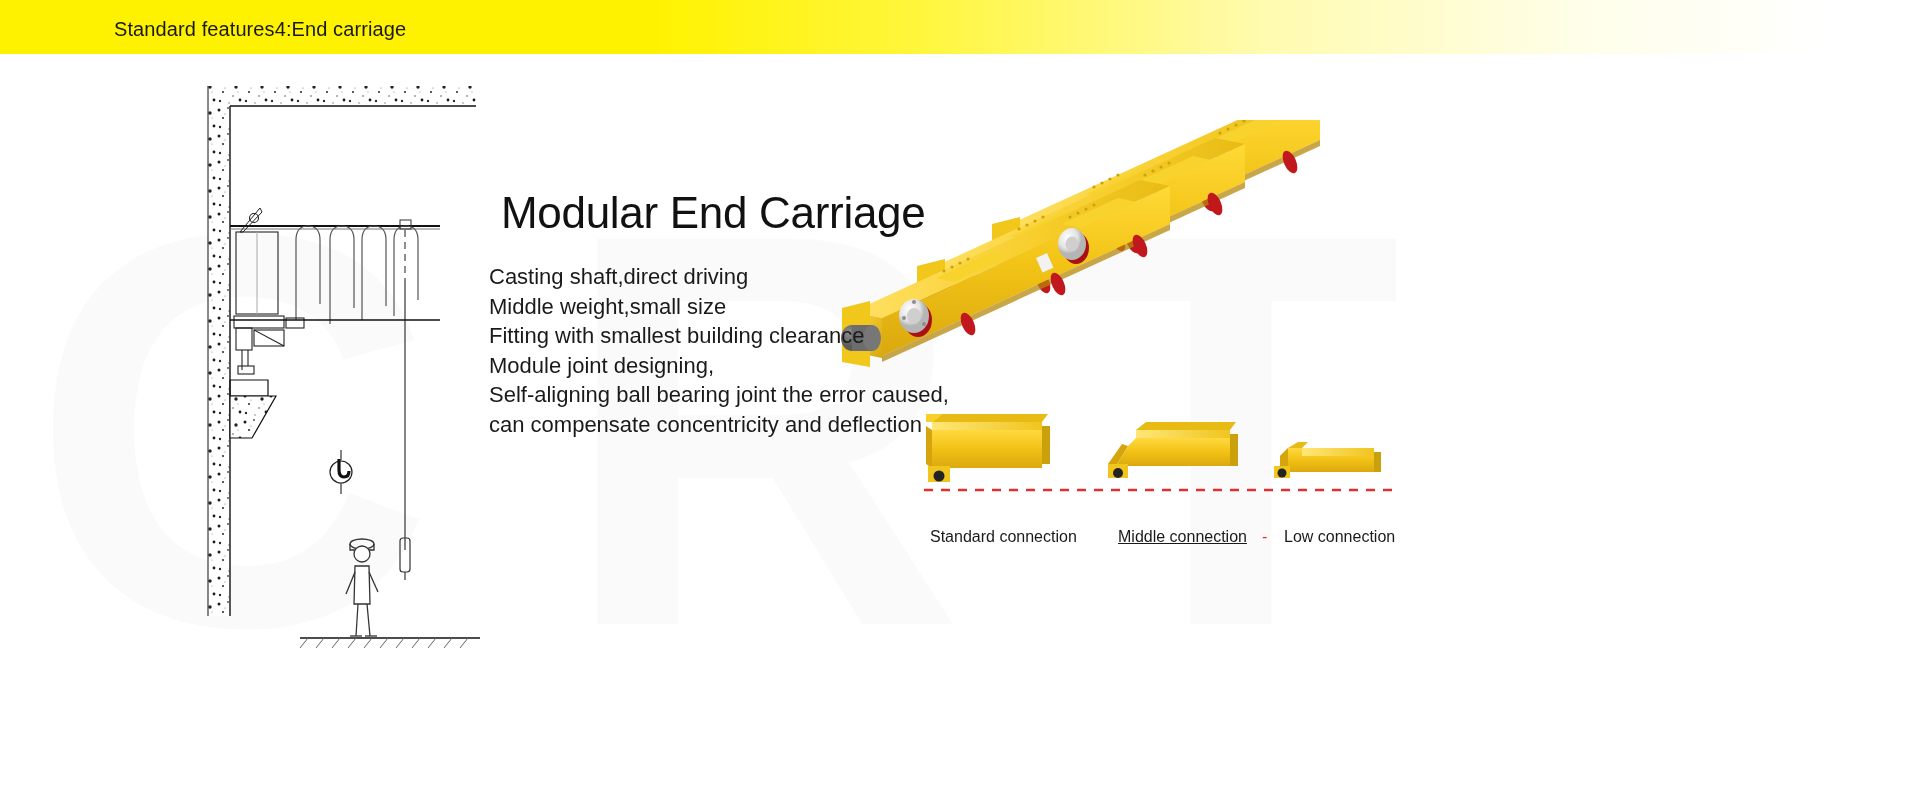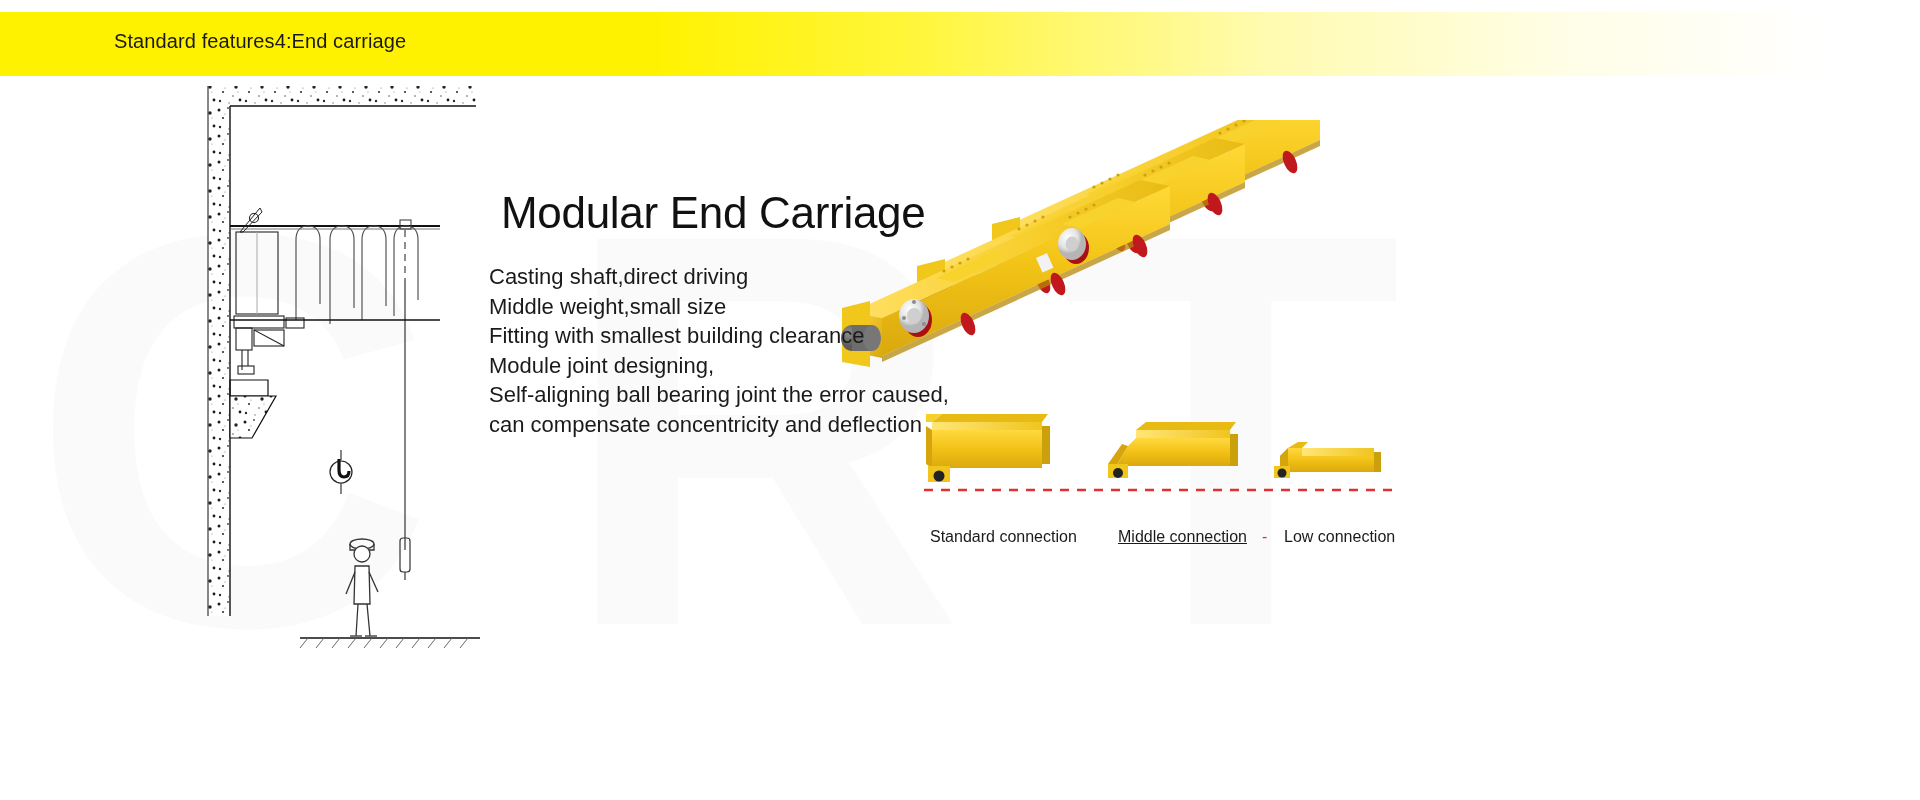--- a/index.html
+++ b/index.html
@@ -24,21 +24,21 @@
     color:#fafafa;
     letter-spacing:0;
     user-select:none;
   }
   .wm-c{left:30px;  top:150px;}
   .wm-r{left:560px; top:150px;}
   .wm-t{left:1060px;top:150px;}
 
   
   #header-bar{
-    position:absolute;left:0;top:12px;width:1920px;height:64px;
+    position:absolute;left:0;top:0;width:1920px;height:54px;
     background:linear-gradient(to right,#fff200 0%,#fff200 34%,#fff63d 48%,#fffbb0 66%,#fffee8 82%,#ffffff 95%);
     z-index:5;
   }
   #header-title{
     position:absolute;left:114px;top:18px;
     font-size:20px;color:#1a1a1a;white-space:nowrap;
     letter-spacing:.1px;
   }
 
   

